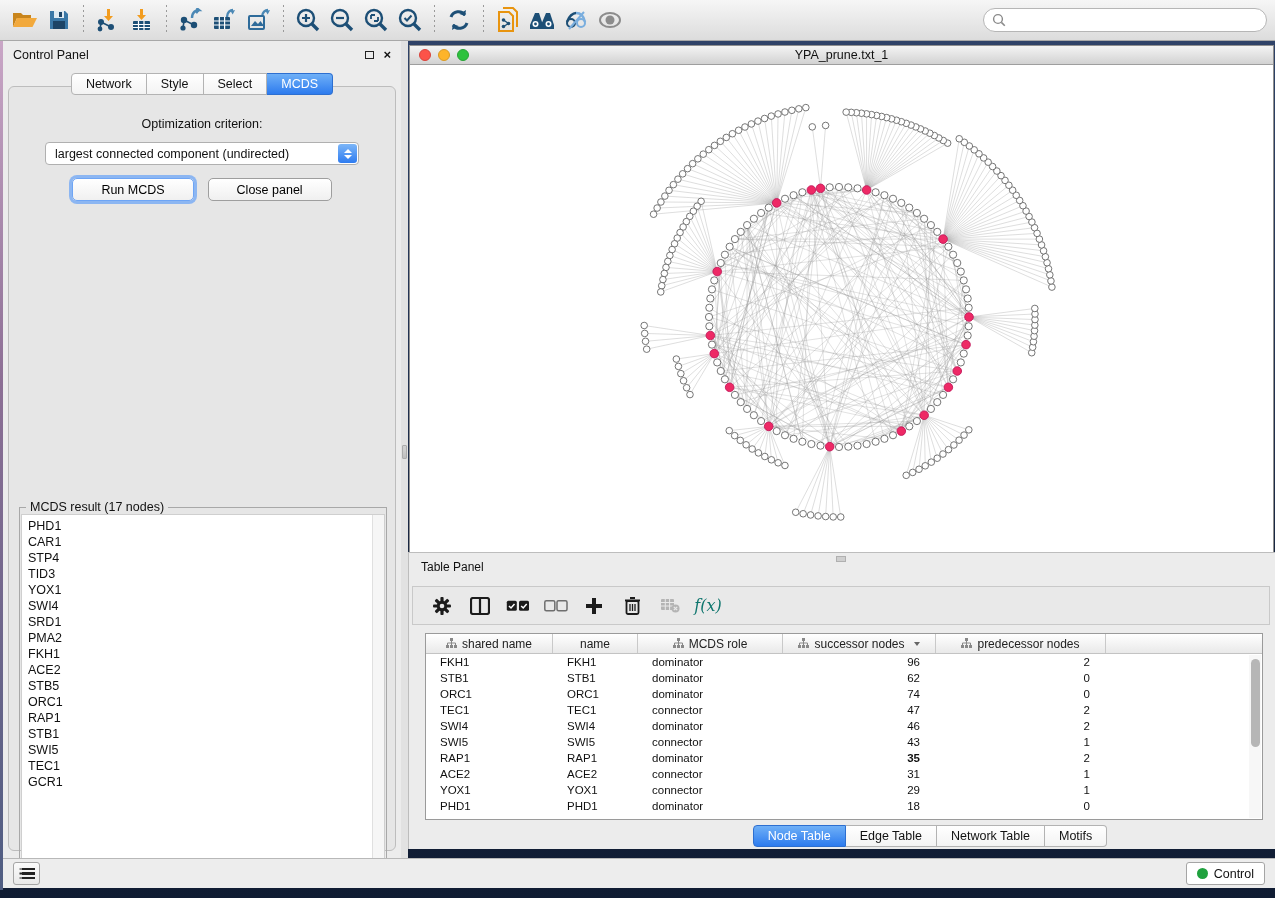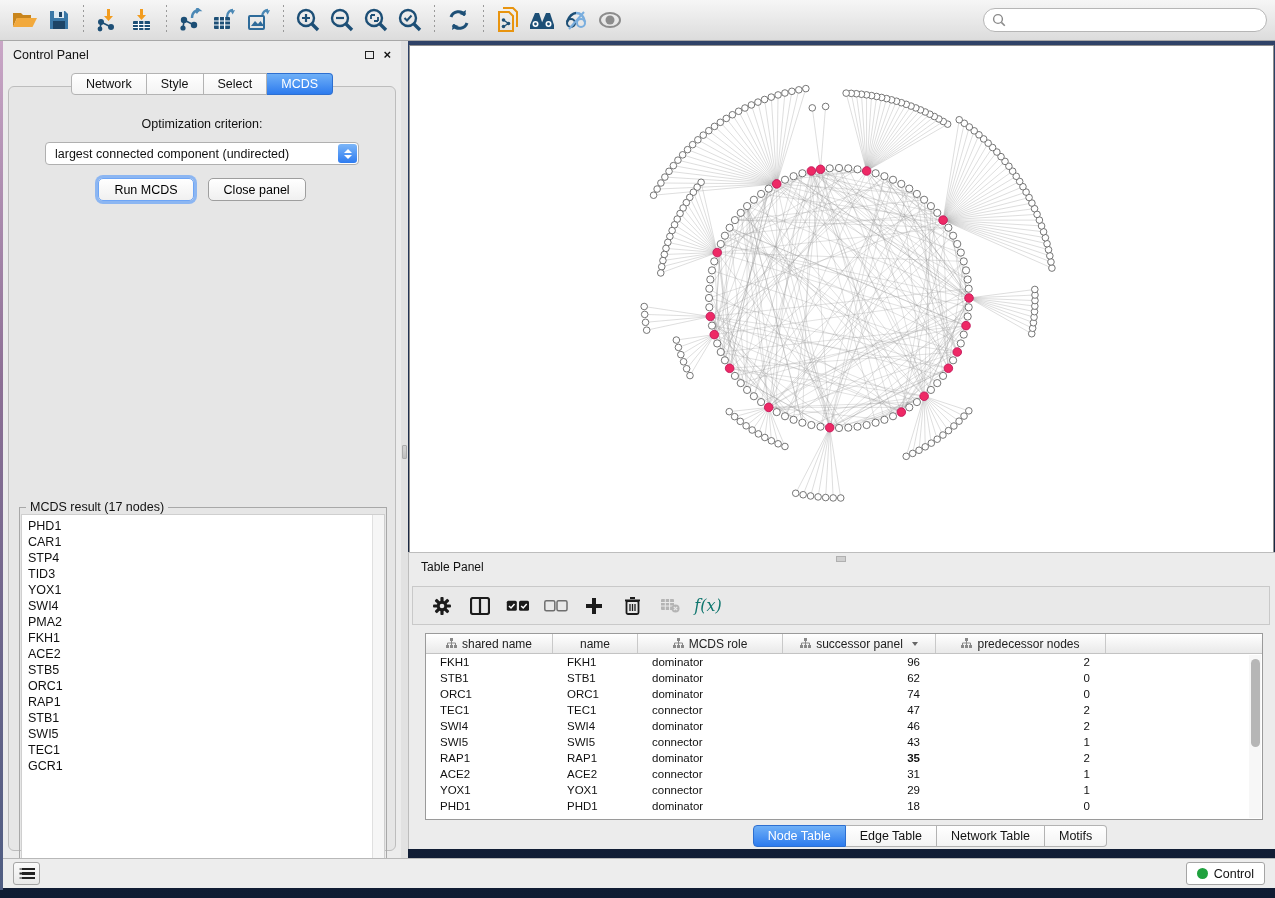--- a/index.html
+++ b/index.html
@@ -40,21 +40,21 @@
     background:#e6e6e6; border:1px solid #bdbdbd; border-radius:6px; }
   .opt-label { text-align:center; margin-top:30px; font-size:12.5px; }
   .opt-select { position:relative; margin:11px auto 0; width:314px; height:23px; background:#fff;
     border:1px solid #b0b0b0; border-radius:4px; display:flex; align-items:center; padding:0 26px 0 9px; }
   .opt-select .val { font-size:12.5px; white-space:nowrap; }
   .stepper { position:absolute; right:1px; top:1px; width:19px; height:19px; border-radius:3px;
     background:linear-gradient(#7cb6f8,#2f7cf0); display:flex; flex-direction:column; align-items:center; justify-content:center; gap:2px; }
   .stepper .up { width:0; height:0; border-left:4px solid transparent; border-right:4px solid transparent; border-bottom:4px solid #fff; }
   .stepper .dn { width:0; height:0; border-left:4px solid transparent; border-right:4px solid transparent; border-top:4px solid #fff; }
   .btn-row { display:flex; justify-content:center; gap:14px; margin-top:13px; }
-  .pbtn { height:23px; padding:0 15px; background:linear-gradient(#ffffff,#f0f0f0);
+  .pbtn { height:23px; padding:0 28px; background:linear-gradient(#ffffff,#f0f0f0);
     border:1px solid #9e9e9e; border-radius:5px; font-size:12.5px; display:flex; align-items:center; }
   .pbtn.focused { box-shadow:0 0 0 3px rgba(110,165,245,.75); border-color:#6ea5f5; }
   .mcds-group { position:absolute; left:10px; top:420px; width:368px; height:372px;
     border:1px solid #a8a8a8; }
   .mcds-legend { position:absolute; top:-8px; left:6px; background:#e6e6e6; padding:0 4px; font-size:12.5px; }
   .mcds-list { position:absolute; inset:6px 1px 1px 1px; background:#fff; border:1px solid #cfcfcf;
     overflow:hidden; padding:3px 0 0 6px; }
   .mcds-item { font-size:12.5px; line-height:16px; }
   .mcds-scroll { position:absolute; top:7px; right:2px; width:12px; bottom:2px;
     background:#f6f6f6; border-left:1px solid #e0e0e0; }
@@ -293,20 +293,21 @@
     </div>
     <div class="mcds-group">
       <span class="mcds-legend">MCDS result (17 nodes)</span>
       <div class="mcds-list" id="mcds-list">
           <div class="mcds-item">PHD1</div>
           <div class="mcds-item">CAR1</div>
           <div class="mcds-item">STP4</div>
           <div class="mcds-item">TID3</div>
           <div class="mcds-item">YOX1</div>
           <div class="mcds-item">SWI4</div>
+          <div class="mcds-item">SRD1</div>
           <div class="mcds-item">PMA2</div>
           <div class="mcds-item">FKH1</div>
           <div class="mcds-item">ACE2</div>
           <div class="mcds-item">STB5</div>
           <div class="mcds-item">ORC1</div>
           <div class="mcds-item">RAP1</div>
           <div class="mcds-item">STB1</div>
           <div class="mcds-item">SWI5</div>
           <div class="mcds-item">TEC1</div>
           <div class="mcds-item">GCR1</div>
@@ -314,20 +315,26 @@
       <div class="mcds-scroll"></div>
     </div>
   </div>
 </div>
 
 <div class="vsplit">
     <div class="grip"></div>
   </div>
 
 <div class="netwin">
+  <div class="net-title">
+    <span class="tl red"></span>
+    <span class="tl yel"></span>
+    <span class="tl grn"></span>
+    <span class="net-name">YPA_prune.txt_1</span>
+  </div>
   <div class="net-body" id="net-body">
       <svg width="863" height="493">
         <line x1="419.7259061840997" y1="381.66877489933296" x2="324.92963867983315" y2="329.9060966464751" stroke="#8f8f8f" stroke-width="0.7" stroke-opacity="0.38"></line>
         <line x1="538.3629592680535" y1="322.28330626922775" x2="301.9709074237493" y2="279.6334876418869" stroke="#8f8f8f" stroke-width="0.7" stroke-opacity="0.38"></line>
         <line x1="419.7259061840997" y1="381.66877489933296" x2="324.92963867983315" y2="329.9060966464751" stroke="#8f8f8f" stroke-width="0.7" stroke-opacity="0.38"></line>
         <line x1="358.71669373077236" y1="361.36295926805354" x2="499.28330626922775" y2="361.36295926805354" stroke="#8f8f8f" stroke-width="0.7" stroke-opacity="0.38"></line>
         <line x1="559" y1="252" x2="366.69763172639256" y2="366.0982686437432" stroke="#8f8f8f" stroke-width="0.7" stroke-opacity="0.38"></line>
         <line x1="456.633487641887" y1="124.97090742374927" x2="410.4990710244729" y2="123.32321255547876" stroke="#8f8f8f" stroke-width="0.7" stroke-opacity="0.38"></line>
         <line x1="300.32321255547873" y1="270.500928975527" x2="314.90173135625673" y2="314.3023682736073" stroke="#8f8f8f" stroke-width="0.7" stroke-opacity="0.38"></line>
         <line x1="514.1318954128869" y1="350.24744466605364" x2="310.7478406039126" y2="306.0039516902452" stroke="#8f8f8f" stroke-width="0.7" stroke-opacity="0.38"></line>
@@ -1039,21 +1046,21 @@
         <div class="th" style="width: 153px;">
           <svg width="11" height="11" viewBox="0 0 11 11">
             <g fill="#888">
               <rect x="4" y="0" width="3" height="3"></rect>
               <rect x="0" y="7" width="3" height="3"></rect>
               <rect x="4" y="7" width="3" height="3"></rect>
               <rect x="8" y="7" width="3" height="3"></rect>
             </g>
             <path d="M5.5 3v2M1.5 7V5h8v2M5.5 5v2" stroke="#888" fill="none"></path>
           </svg>
-          <span>successor panel</span>
+          <span>successor nodes</span>
           <span class="chev"></span>
         </div>
         <div class="th" style="width: 170px;">
           <svg width="11" height="11" viewBox="0 0 11 11">
             <g fill="#888">
               <rect x="4" y="0" width="3" height="3"></rect>
               <rect x="0" y="7" width="3" height="3"></rect>
               <rect x="4" y="7" width="3" height="3"></rect>
               <rect x="8" y="7" width="3" height="3"></rect>
             </g>

